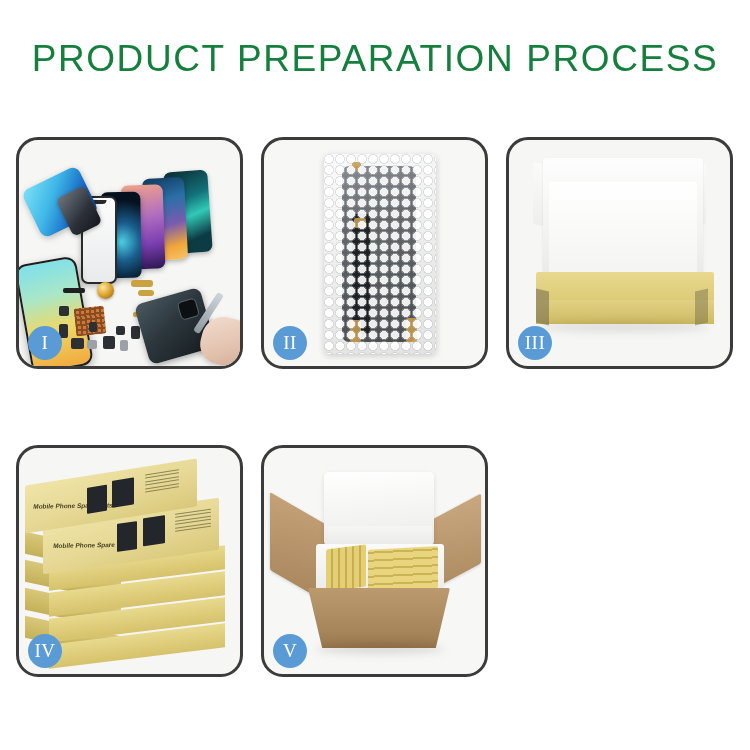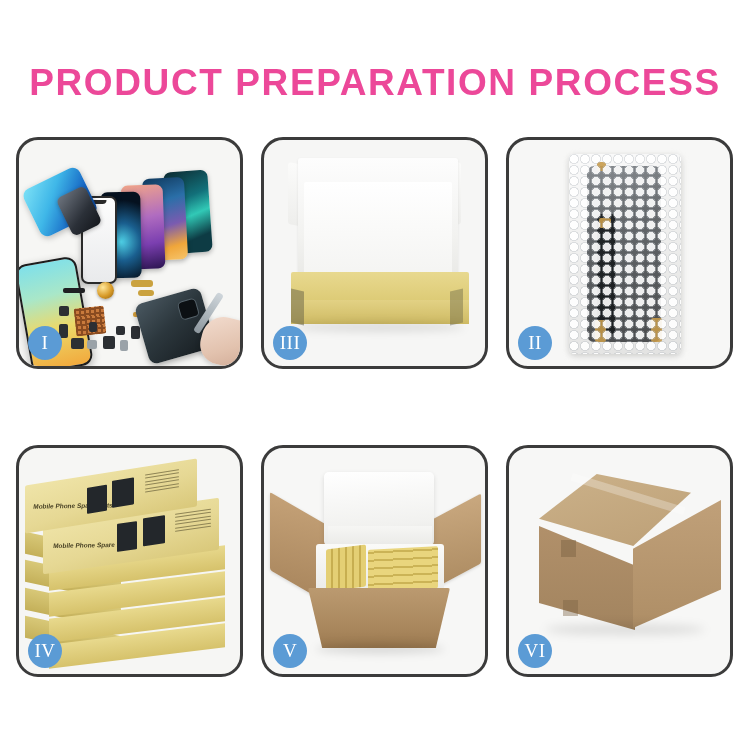--- a/index.html
+++ b/index.html
@@ -8,22 +8,22 @@
     background:#ffffff;
     font-family:"Liberation Sans", sans-serif;
     overflow:hidden;
     position:relative;
   }
   .page{position:relative;width:750px;height:750px;}
 
   
   .header{position:absolute;left:0;top:0;width:750px;text-align:center;}
   .title{
-    font-size:37px;letter-spacing:1.6px;color:#ec4899;
-    font-weight:700;margin-top:64px;line-height:1.05;
+    font-size:37px;letter-spacing:1.6px;color:#15803d;
+    font-weight:400;margin-top:40px;line-height:1.05;
     font-family:"Liberation Sans", sans-serif;
     white-space:nowrap;
   }
   .subtitle{
     font-size:15.5px;color:#2b2b2b;margin-top:9px;letter-spacing:.1px;
     font-family:"Liberation Sans", sans-serif;white-space:nowrap;
   }
 
   
   .grid{
@@ -264,52 +264,52 @@
 
         <div class="housing">
           <div class="hlens"></div>
         </div>
         <div class="driver"></div>
         <div class="hand"></div>
       </div>
       <div class="badge">I</div>
     </div>
 
+    <div class="panel p2">
+      <div class="stage">
+        <div class="bw-shadow"></div>
+        <div class="bw-bag">
+          <div class="inner-part"></div>
+          <div class="inner-strip"></div>
+          <div class="gold-tab" style="left:28px;top:8px;width:9px;height:9px;"></div>
+          <div class="gold-tab" style="left:30px;top:64px;width:12px;height:10px;"></div>
+          <div class="gold-tab" style="left:26px;top:166px;width:11px;height:22px;"></div>
+          <div class="gold-tab" style="left:82px;top:164px;width:11px;height:24px;"></div>
+          <div class="bubbles"></div>
+        </div>
+      </div>
+      <div class="badge">II</div>
+    </div>
+
     <div class="panel p3">
       <div class="stage">
         <div class="b3-lidflapL"></div>
         <div class="b3-lidflapR"></div>
         <div class="b3-lid"></div>
         <div class="b3-foam"></div>
         <div class="b3-fill"></div>
         <div class="b3-body"></div>
         <div class="b3-bodyfront"></div>
         <div class="b3-edgeL"></div>
         <div class="b3-edgeR"></div>
         <div class="b3-shadow"></div>
       </div>
       <div class="badge">III</div>
     </div>
 
-    <div class="panel p2">
-      <div class="stage">
-        <div class="bw-shadow"></div>
-        <div class="bw-bag">
-          <div class="inner-part"></div>
-          <div class="inner-strip"></div>
-          <div class="gold-tab" style="left:28px;top:8px;width:9px;height:9px;"></div>
-          <div class="gold-tab" style="left:30px;top:64px;width:12px;height:10px;"></div>
-          <div class="gold-tab" style="left:26px;top:166px;width:11px;height:22px;"></div>
-          <div class="gold-tab" style="left:82px;top:164px;width:11px;height:24px;"></div>
-          <div class="bubbles"></div>
-        </div>
-      </div>
-      <div class="badge">II</div>
-    </div>
-
     <div class="panel p4">
       <div class="stage stackwrap">
 
         <div class="sb-side" style="left:6px;top:66px;width:96px;height:22px;transform:skewY(12deg);"></div>
         <div class="sb-side" style="left:6px;top:94px;width:96px;height:22px;transform:skewY(12deg);"></div>
         <div class="sb-side" style="left:6px;top:122px;width:96px;height:22px;transform:skewY(12deg);"></div>
         <div class="sb-side" style="left:6px;top:150px;width:96px;height:22px;transform:skewY(12deg);"></div>
         <div class="sb-side" style="left:6px;top:178px;width:96px;height:22px;transform:skewY(12deg);"></div>
 
         <div class="sb-front" style="left:30px;top:108px;width:176px;height:24px;transform:skewY(-7deg);"></div>
@@ -356,27 +356,15 @@
         <div class="c5-foamlid2"></div>
         <div class="c5-foambox"></div>
         <div class="c5-yellowL"></div>
         <div class="c5-yellowR"></div>
         <div class="c5-body"></div>
         <div class="c5-shadow"></div>
       </div>
       <div class="badge">V</div>
     </div>
 
-    <div class="panel p6">
-      <div class="stage">
-        <div class="c6-top"></div>
-        <div class="c6-left"></div>
-        <div class="c6-right"></div>
-        <div class="c6-seam"></div>
-        <div class="c6-tape1"></div>
-        <div class="c6-tape2"></div>
-        <div class="c6-shadow"></div>
-      </div>
-      <div class="badge">VI</div>
-    </div>
 
   </div>
 </div>
 
 </body></html>

